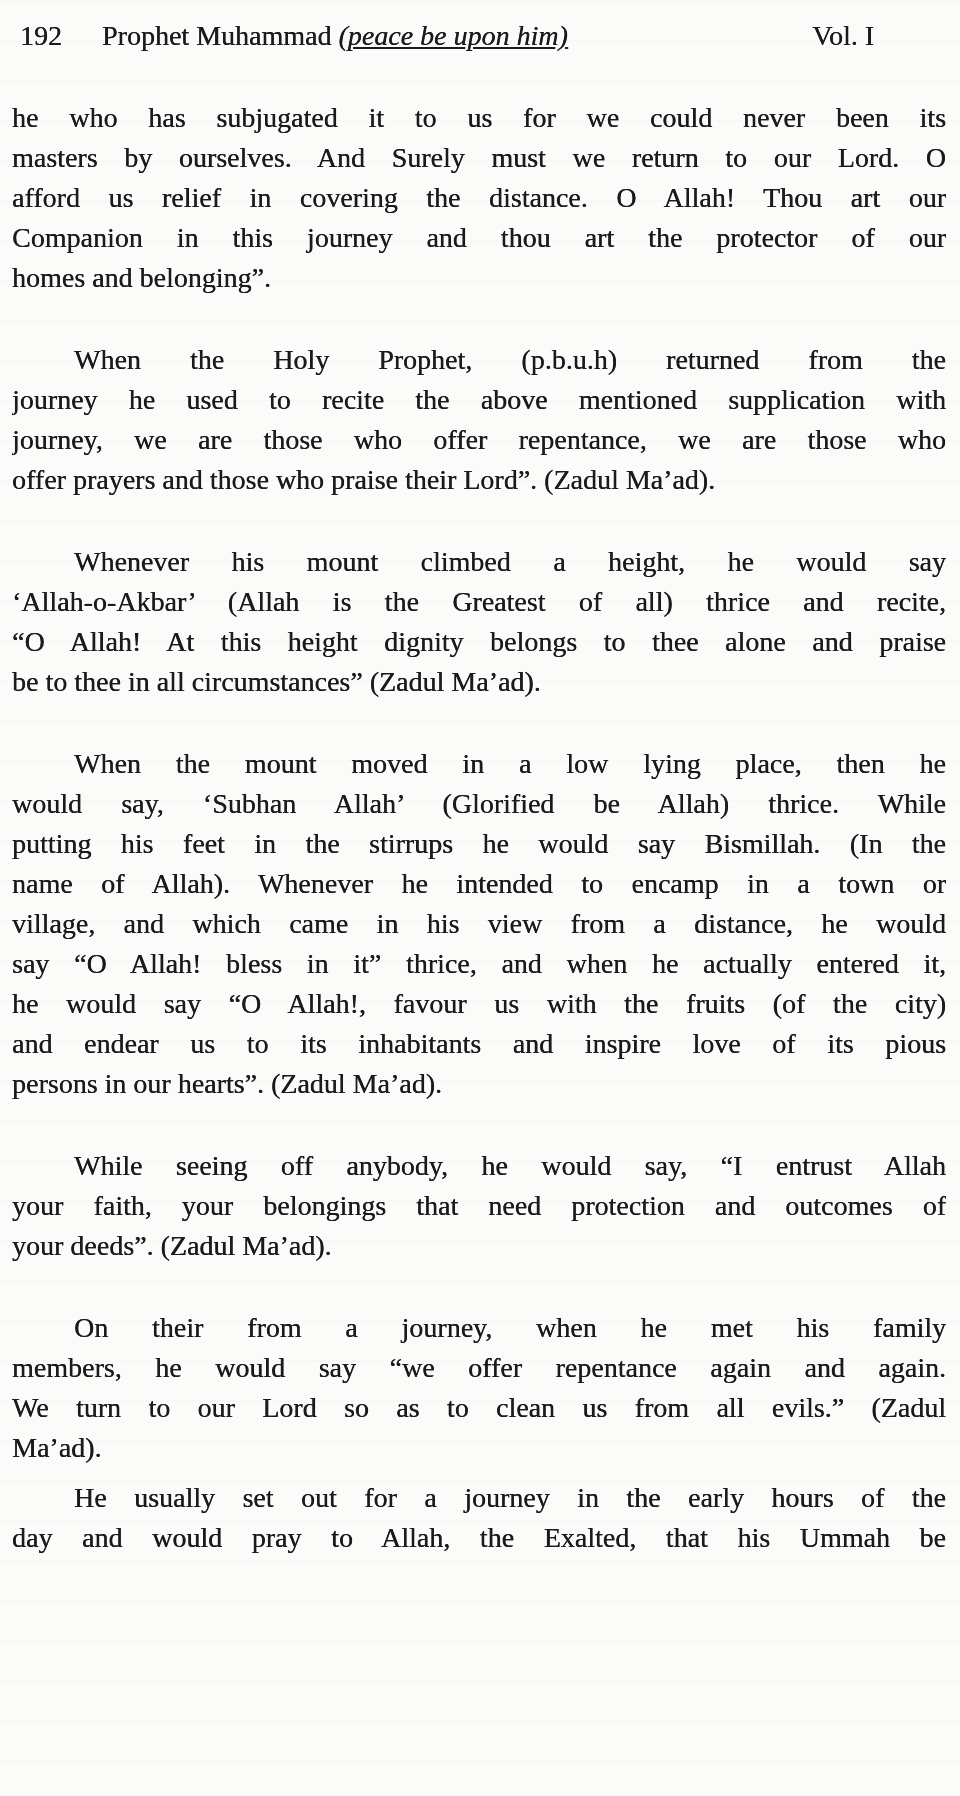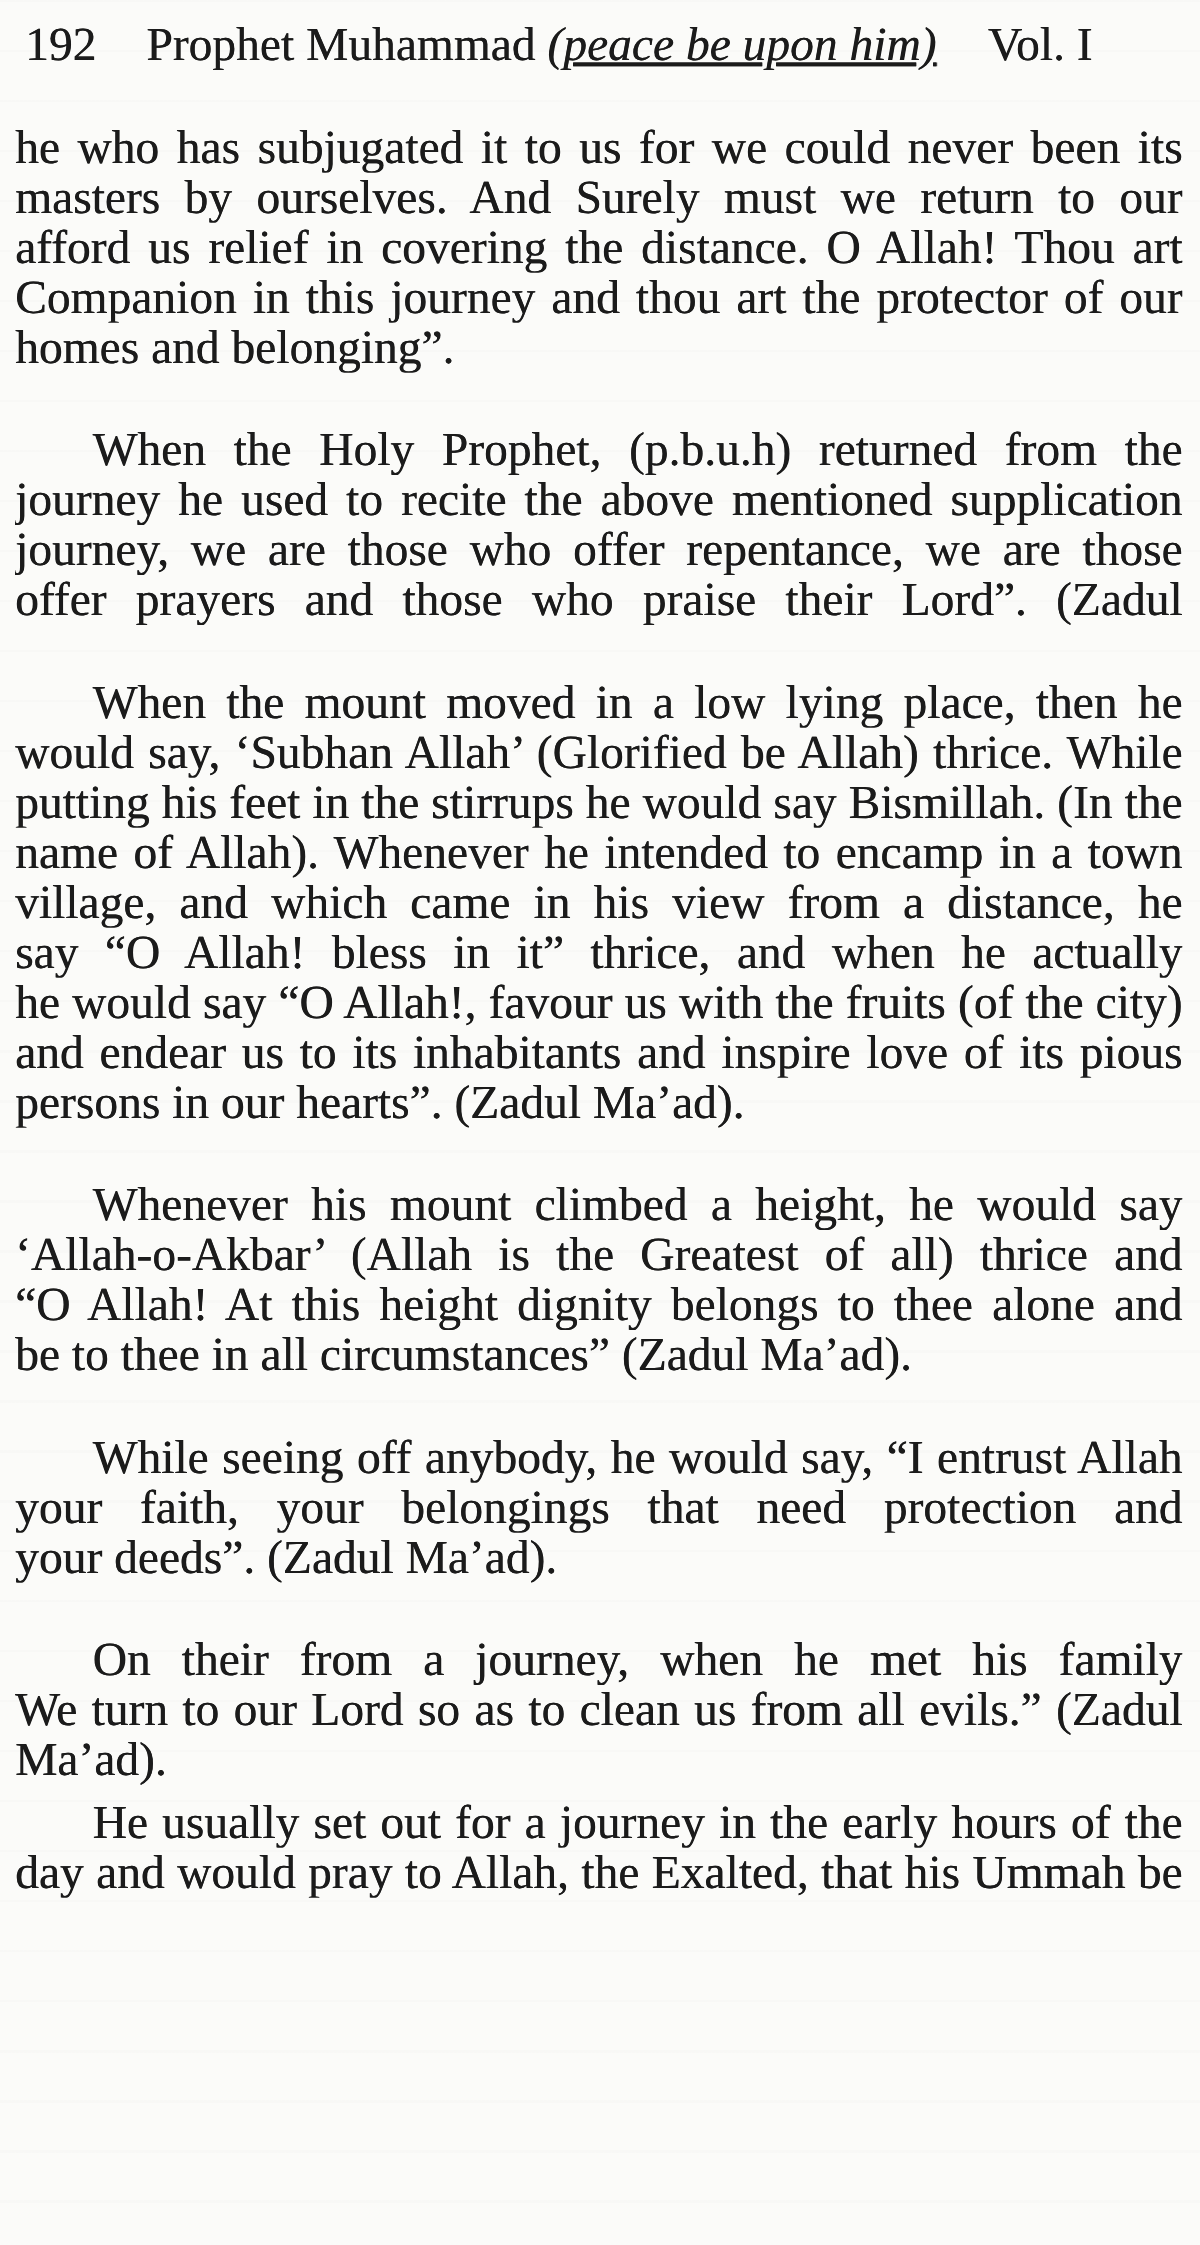--- a/index.html
+++ b/index.html
@@ -11,21 +11,21 @@
     height: 1796px;
     background: #fbfbf9;
     overflow: hidden;
   }
   .page {
     box-sizing: border-box;
     width: 960px;
     height: 1796px;
     padding: 16px 14px 0 12px;
     font-family: "Liberation Serif", "DejaVu Serif", serif;
-    font-size: 38px;
+    font-size: 28px;
     color: #1b1b1b;
     text-shadow: 0.3px 0 0 currentColor;
     background:
       repeating-linear-gradient(180deg,
         rgba(0,0,0,0.012) 0 2px,
         rgba(0,0,0,0) 2px 40px);
   }
   .header {
     display: flex;
     align-items: baseline;
@@ -77,43 +77,44 @@
         <div class="line">Companion in this journey and thou art the protector of our</div>
         <div class="line last">homes and belonging”.</div>
       </div>
       <div class="paragraph indent">
         <div class="line">When the Holy Prophet, (p.b.u.h) returned from the</div>
         <div class="line">journey he used to recite the above mentioned supplication with</div>
         <div class="line">journey, we are those who offer repentance, we are those who</div>
         <div class="line last">offer prayers and those who praise their Lord”. (Zadul Ma’ad).</div>
       </div>
       <div class="paragraph indent">
+        <div class="line">Whenever his mount climbed a height, he would say</div>
+        <div class="line">‘Allah-o-Akbar’ (Allah is the Greatest of all) thrice and recite,</div>
+        <div class="line">“O Allah! At this height dignity belongs to thee alone and praise</div>
+        <div class="line last">be to thee in all circumstances” (Zadul Ma’ad).</div>
+      </div>
+      <div class="paragraph indent">
         <div class="line">When the mount moved in a low lying place, then he</div>
         <div class="line">would say, ‘Subhan Allah’ (Glorified be Allah) thrice. While</div>
         <div class="line">putting his feet in the stirrups he would say Bismillah. (In the</div>
         <div class="line">name of Allah). Whenever he intended to encamp in a town or</div>
         <div class="line">village, and which came in his view from a distance, he would</div>
         <div class="line">say “O Allah! bless in it” thrice, and when he actually entered it,</div>
         <div class="line">he would say “O Allah!, favour us with the fruits (of the city)</div>
         <div class="line">and endear us to its inhabitants and inspire love of its pious</div>
         <div class="line last">persons in our hearts”. (Zadul Ma’ad).</div>
       </div>
       <div class="paragraph indent">
-        <div class="line">Whenever his mount climbed a height, he would say</div>
-        <div class="line">‘Allah-o-Akbar’ (Allah is the Greatest of all) thrice and recite,</div>
-        <div class="line">“O Allah! At this height dignity belongs to thee alone and praise</div>
-        <div class="line last">be to thee in all circumstances” (Zadul Ma’ad).</div>
-      </div>
-      <div class="paragraph indent">
         <div class="line">While seeing off anybody, he would say, “I entrust Allah</div>
         <div class="line">your faith, your belongings that need protection and outcomes of</div>
         <div class="line last">your deeds”. (Zadul Ma’ad).</div>
       </div>
       <div class="paragraph indent">
         <div class="line">On their from a journey, when he met his family</div>
+        <div class="line">members, he would say “we offer repentance again and again.</div>
         <div class="line">We turn to our Lord so as to clean us from all evils.” (Zadul</div>
         <div class="line last">Ma’ad).</div>
       </div>
       <div class="paragraph indent tight">
         <div class="line">He usually set out for a journey in the early hours of the</div>
         <div class="line">day and would pray to Allah, the Exalted, that his Ummah be</div>
       </div>
     </div>
 </div>
 

